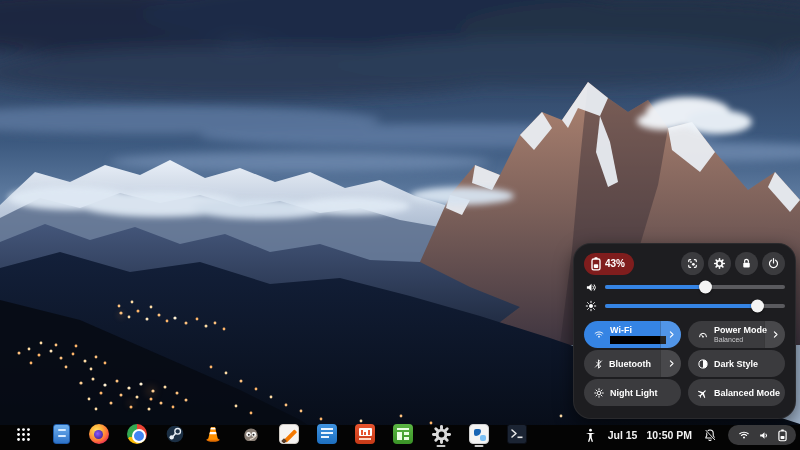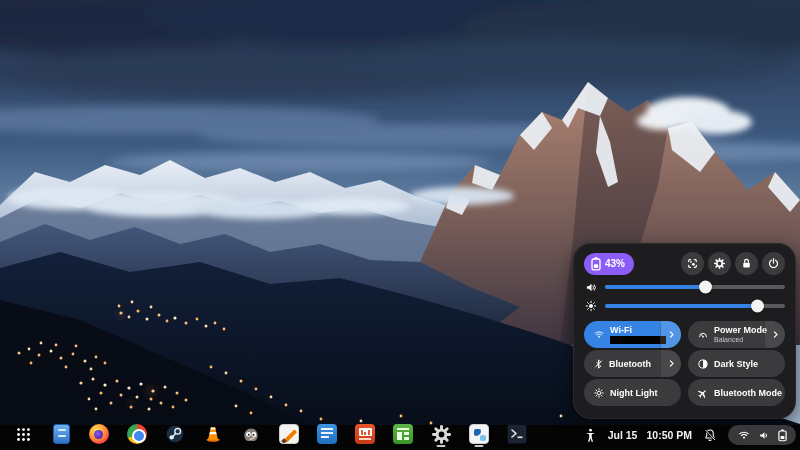--- a/index.html
+++ b/index.html
@@ -35,21 +35,21 @@
       430px 422px 0 .4px #ffb66a, 560px 415px 0 .4px #ffdda6,
       150px 390px 8px 3px rgba(255,165,80,.22), 120px 314px 6px 2px rgba(255,165,80,.18),
       130px 402px 7px 2px rgba(255,150,60,.18);
   }
 
   
   .qs-panel { position:absolute; right:4px; bottom:31px; width:223px; height:176px;
     background:#1d1d20; border:1px solid rgba(255,255,255,.06); border-radius:18px;
     box-shadow:0 6px 18px rgba(0,0,0,.55); padding:8px 10px 9px; display:flex; flex-direction:column; color:#fff; }
   .qs-top { display:flex; align-items:center; height:23px; }
-  .batt-pill { display:flex; align-items:center; gap:4px; background:#8b5cf6; border-radius:12px;
+  .batt-pill { display:flex; align-items:center; gap:4px; background:#7f1d1d; border-radius:12px;
     height:22px; padding:0 9px 0 7px; font-size:10px; font-weight:bold; cursor:default; }
   .qs-top .spacer { flex:1; }
   .qs-circles { display:flex; gap:4px; }
   .qs-circle { width:23px; height:23px; border-radius:50%; background:#3b3b3e;
     display:flex; align-items:center; justify-content:center; }
   .slider-row { display:flex; align-items:center; gap:7px; height:14px; margin-top:5px; }
   .slider-row:first-of-type { margin-top:7px; }
   .s-icon { width:14px; display:flex; justify-content:center; }
   .track { flex:1; height:4px; background:#5a5a5e; border-radius:2px; position:relative; }
   .fill { height:4px; background:#3584e4; border-radius:2px; position:relative; }
@@ -351,21 +351,21 @@
         </div>
       </div>
 
       <div class="tile">
         <div class="tile-main">
           <span>
             <svg class="ic" width="12" height="12" viewBox="0 0 24 24">
               <path transform="rotate(45 12 12)" d="M21.5 15.2l-8.3-4.4v-5a1.2 1.2 0 00-2.4 0v5l-8.3 4.4v2l8.3-2.5v4.6L8.6 20.9v1.5l3.4-.9 3.4.9v-1.5l-2.2-1.6v-4.6l8.3 2.5z" fill="#fff"></path>
             </svg>
           </span>
-          <span class="t-label">Bluetooth Mode</span>
+          <span class="t-label">Balanced Mode</span>
         </div>
       </div>
     </div>
   </div>
 
   <div class="taskbar">
     <div class="tb-apps">
       <div class="tb-app">
         <svg class="ic" width="17" height="17" viewBox="0 0 24 24" fill="#fff">
           <circle cx="5" cy="5" r="2"></circle>

